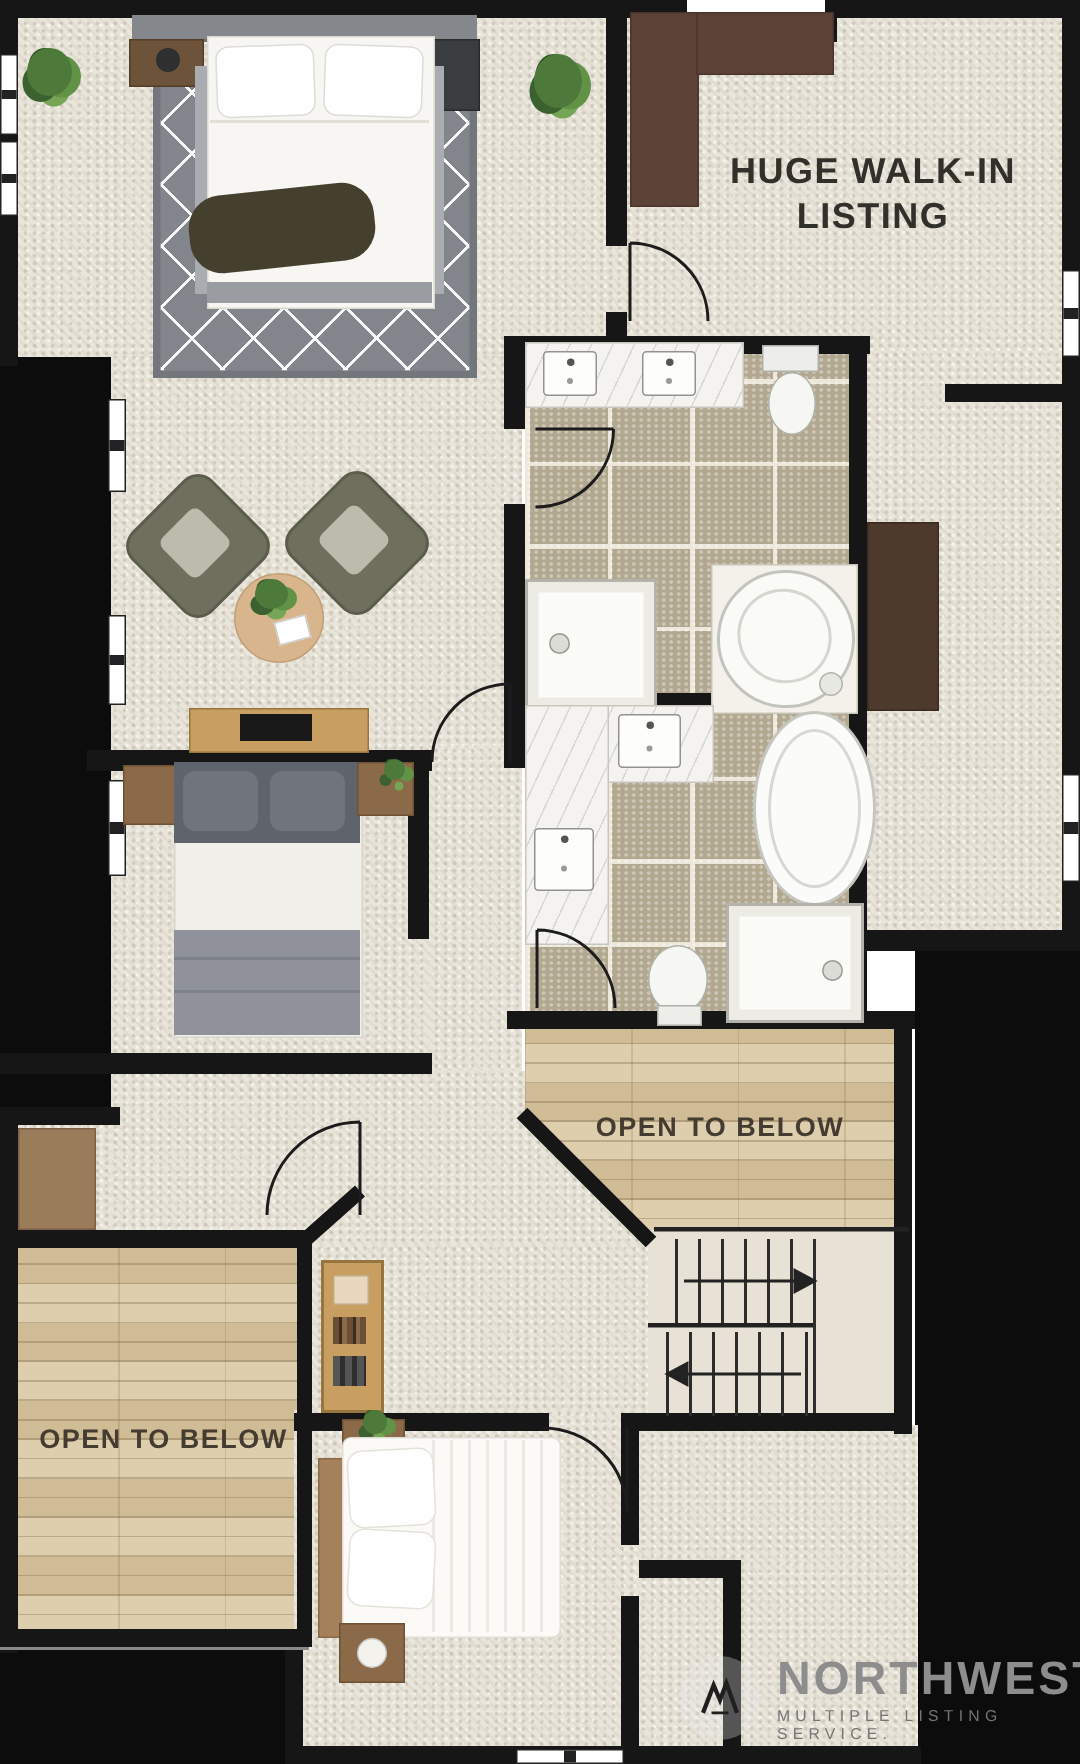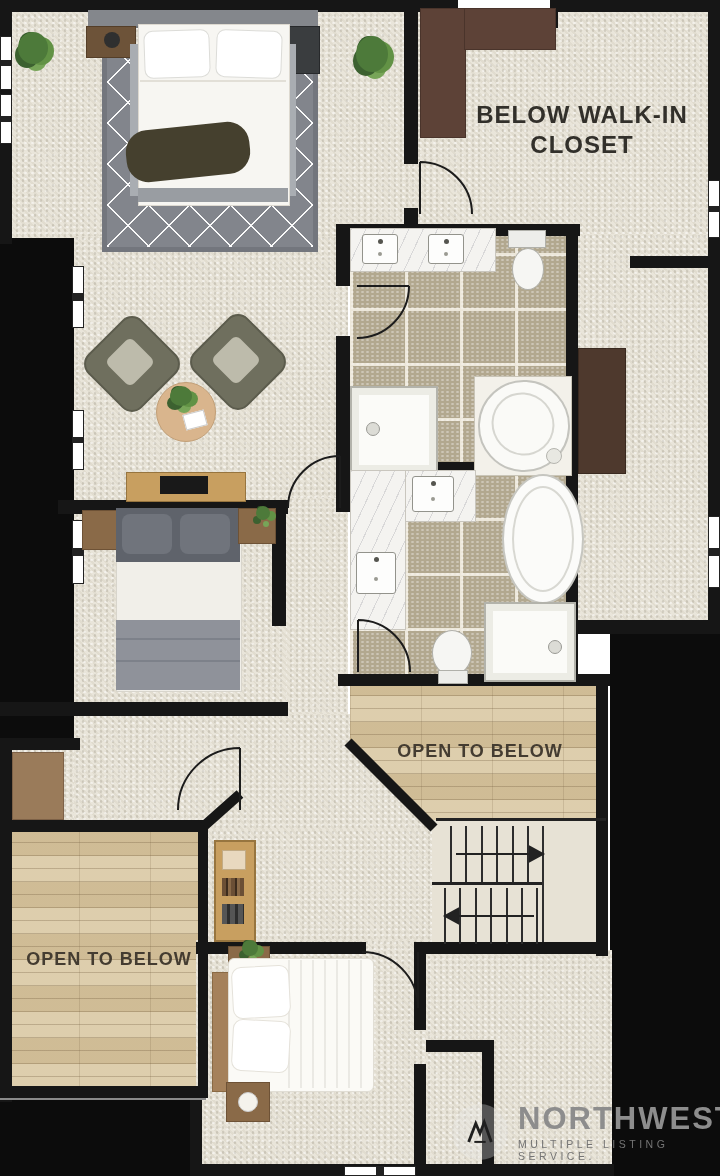--- a/index.html
+++ b/index.html
@@ -227,21 +227,21 @@
       <path d="M418,952 L418,1008 M418,1008 A56,56 0 0 0 362,952"></path>
     </g>
     <g stroke="#222" stroke-width="2" fill="#222">
       <line x1="456" y1="854" x2="530" y2="854"></line>
       <polygon points="530,847 543,854 530,861"></polygon>
       <line x1="534" y1="916" x2="458" y2="916"></line>
       <polygon points="458,909 445,916 458,923"></polygon>
     </g>
   </svg>
 
-  <div class="lbl" style="left:458px;top:100px;width:248px;font-size:24px;color:#32302b;">BELOW WALK-IN CLOSET</div>
+  <div class="lbl" style="left:458px;top:100px;width:248px;font-size:24px;color:#32302b;">HUGE WALK-IN LISTING</div>
   <div class="lbl" style="left:385px;top:740px;width:190px;font-size:18px;color:#443c31;">OPEN TO BELOW</div>
   <div class="lbl" style="left:18px;top:948px;width:182px;font-size:18px;color:#443c31;">OPEN TO BELOW</div>
 
   <div class="abs" style="left:452px;top:1096px;width:266px;height:72px;display:flex;align-items:center;">
     <div style="width:56px;height:56px;border-radius:50%;background:rgba(232,232,232,0.30);display:flex;align-items:center;justify-content:center;flex:0 0 auto;">
       <svg width="34" height="34" viewBox="0 0 24 24" fill="none" stroke="#1f1f1f" stroke-width="2">
         <path d="M4 19 L9 6 L12 13 L15 5 L20 19"></path>
         <path d="M8 19 L16 19" stroke-width="1.4"></path>
       </svg>
     </div>

